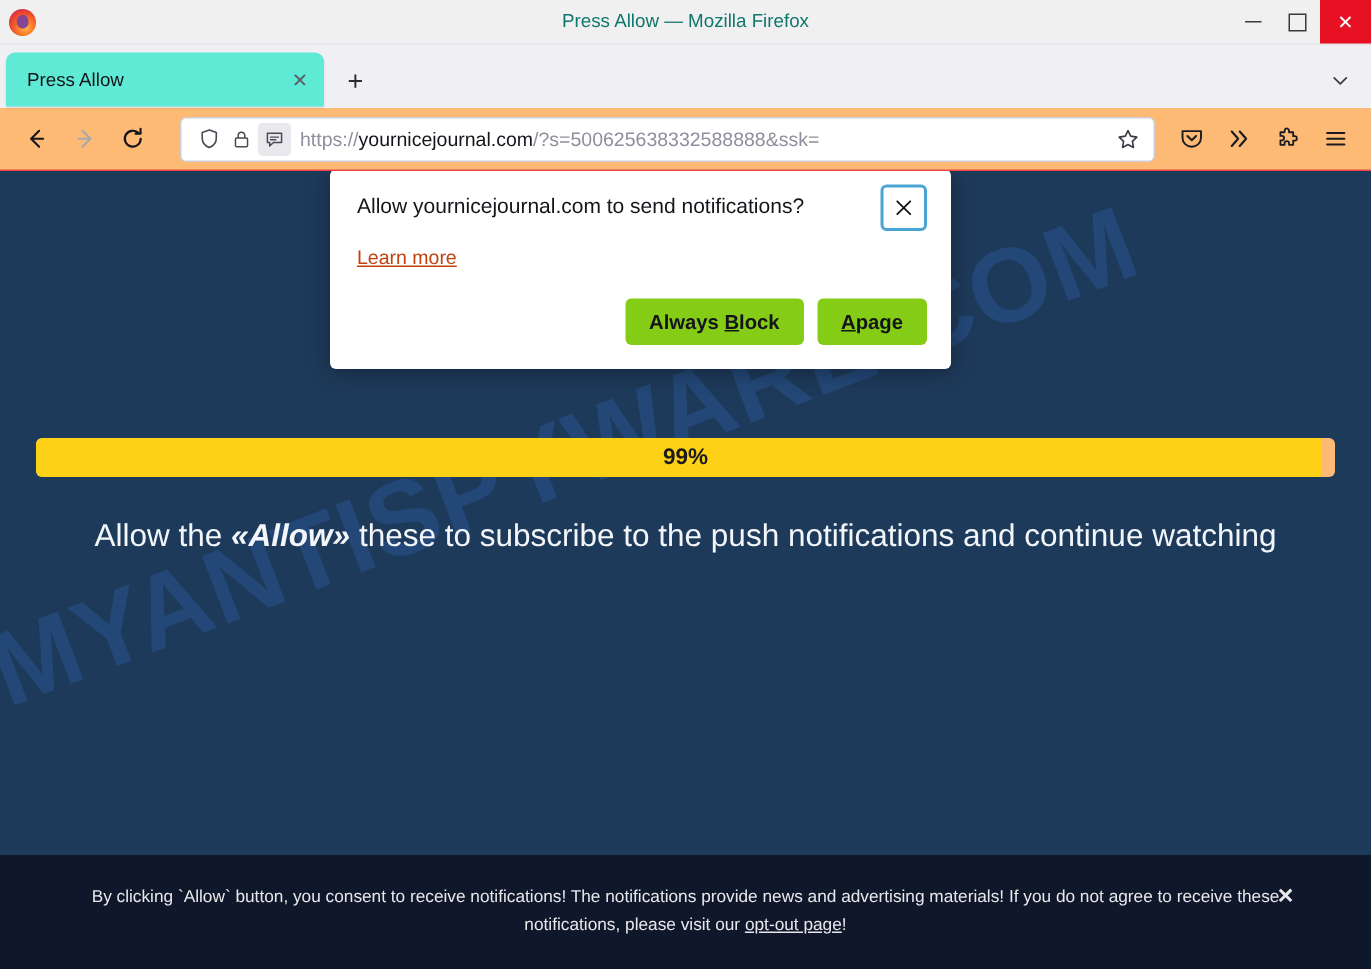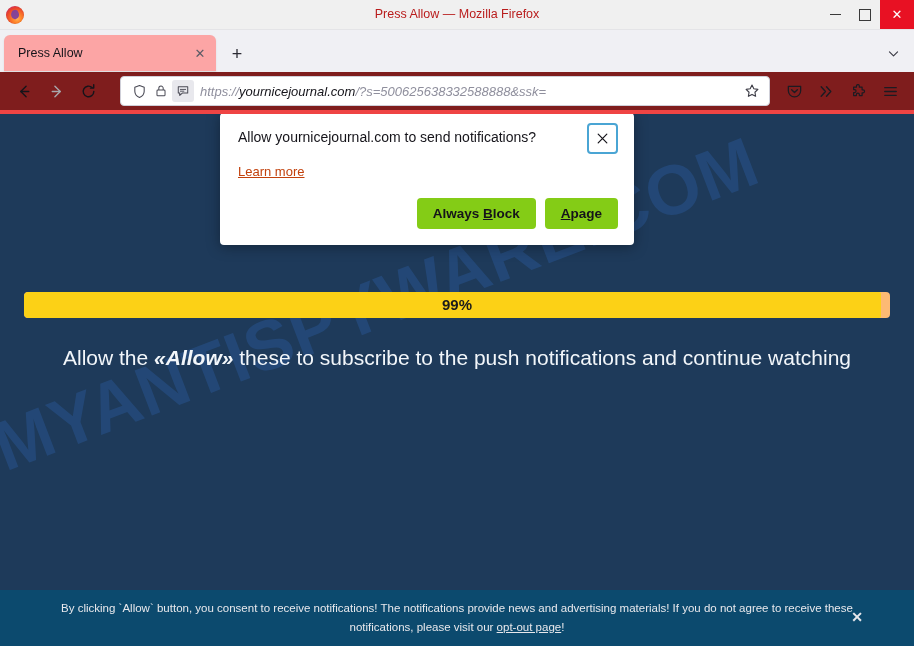--- a/index.html
+++ b/index.html
@@ -52,21 +52,21 @@
     border-radius: 55% 40% 50% 45%;
     background: #7b3fa0;
     transform: rotate(-18deg);
     opacity: .92;
   }
   .title-text {
     position: absolute;
     left: 0; right: 0;
     text-align: center;
     font-size: 12.5px;
-    color: #b91c1c;
+    color: #0f766e;
     line-height: 29px;
     pointer-events: none;
   }
   .win-controls {
     position: absolute;
     right: 0; top: 0;
     height: 29px;
     display: flex;
   }
   .win-btn {
@@ -104,21 +104,21 @@
     display: flex;
     align-items: flex-end;
     padding: 0 4px;
     position: relative;
     flex: none;
   }
   .tab {
     width: 212px;
     height: 36px;
     margin-bottom: 1px;
-    background: #fca5a5;
+    background: #5eead4;
     border-radius: 6px 6px 0 0;
     display: flex;
     align-items: center;
     padding: 0 6px 0 14px;
     box-sizing: border-box;
     box-shadow: 0 1px 2px rgba(0,0,0,.10);
   }
   .tab-title {
     flex: 1;
     font-size: 12.5px;
@@ -148,28 +148,27 @@
     right: 10px;
     bottom: 8px;
     width: 22px; height: 22px;
     display: flex; align-items: center; justify-content: center;
     color: #3a3a44;
   }
 
   
   .navbar {
     height: 42px;
-    background: #7f1d1d;
+    background: #fdba74;
     display: flex;
     align-items: center;
     padding: 0 8px;
     box-sizing: border-box;
-    border-bottom: 4px solid #ef4444;
-    flex: none;
-    font-style: italic;
+    border-bottom: 1px solid #ef4444;
+    flex: none;
   }
   .nav-btn {
     width: 32px; height: 30px;
     display: flex; align-items: center; justify-content: center;
     border-radius: 4px;
     color: #15141a;
     flex: none;
   }
   .nav-btn.disabled { color: #a8a8ad; }
   .nav-btn.reload { margin-right: 4px; }
@@ -276,22 +275,22 @@
     text-align: center;
     font-size: 21px;
     color: #f2f6fa;
   }
   .cta b { font-weight: bold; font-style: italic; }
 
   
   .consent-bar {
     position: absolute;
     left: 0; right: 0; bottom: 0;
-    height: 56px;
-    background: #0c4a6e;
+    height: 76px;
+    background: #0f172a;
     display: flex;
     align-items: center;
     justify-content: center;
     padding: 0 40px;
     box-sizing: border-box;
   }
   .consent-text {
     max-width: 800px;
     text-align: center;
     font-size: 11.5px;

